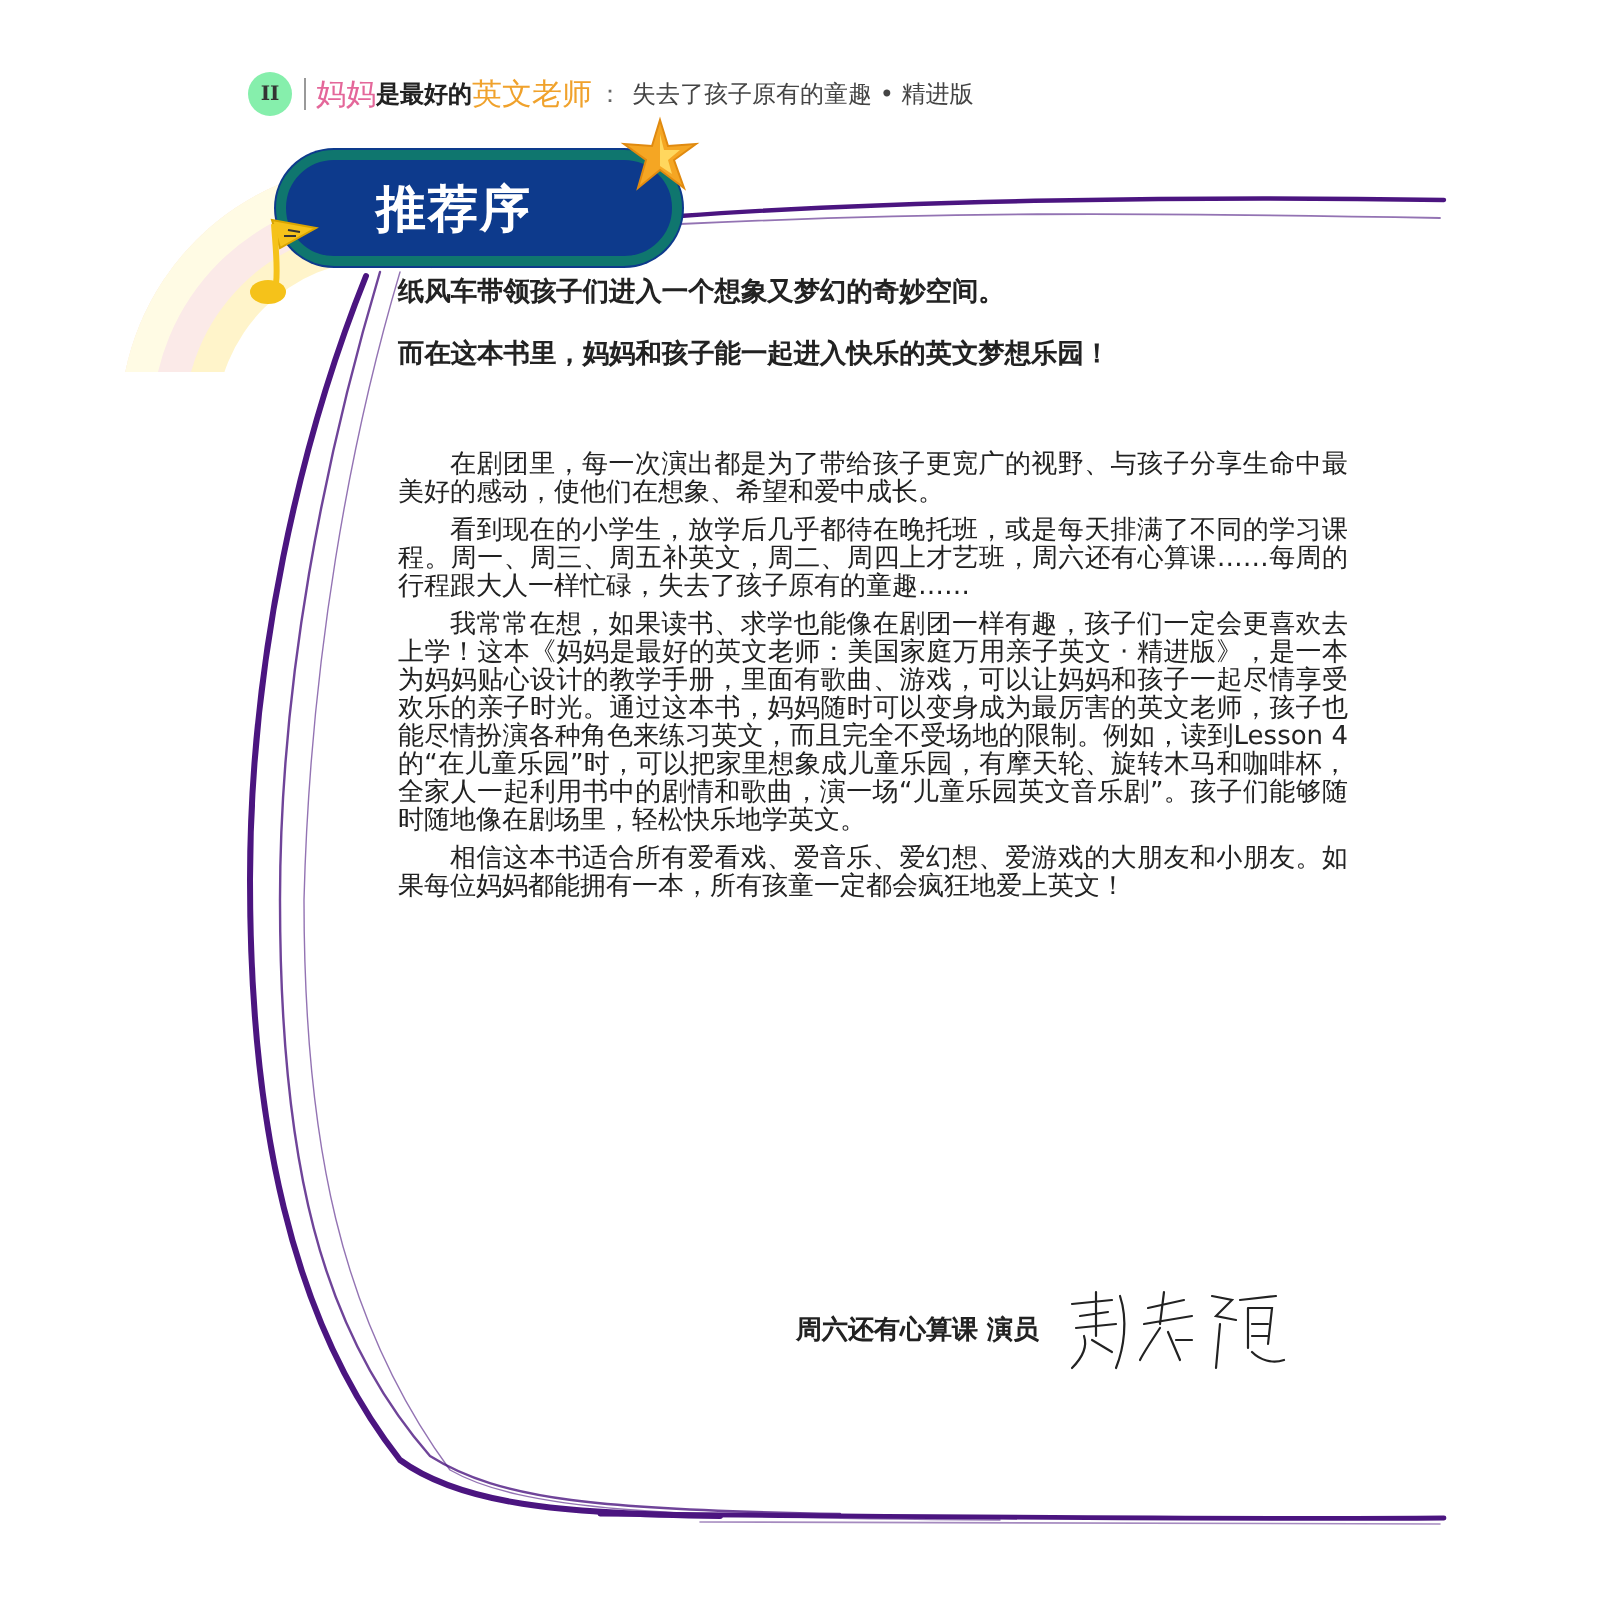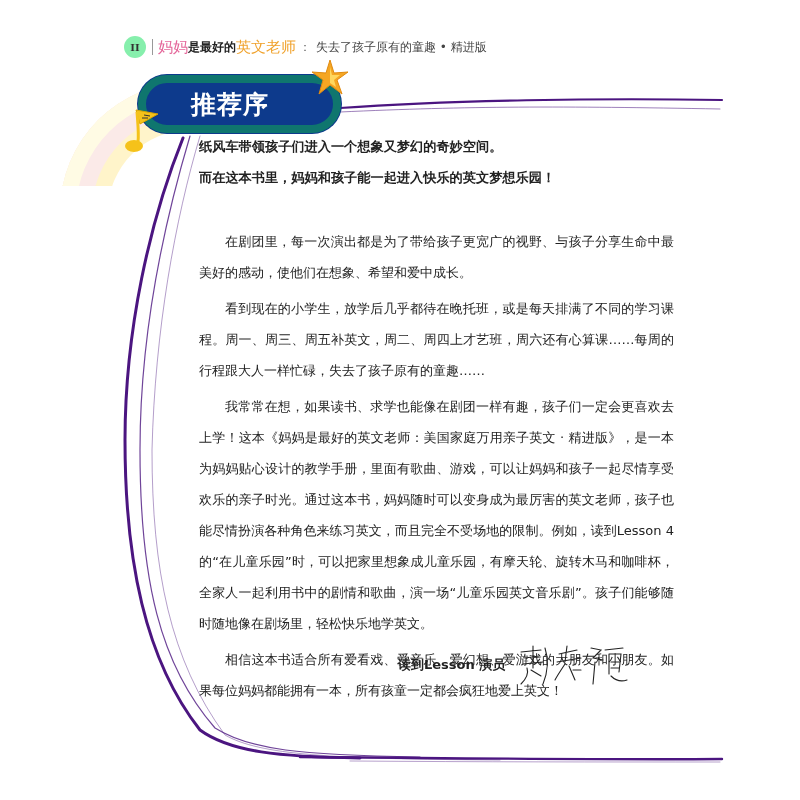--- a/index.html
+++ b/index.html
@@ -70,21 +70,21 @@
 
     
     .title-banner {
       position: absolute;
       left: 138px;
       top: 75px;
       width: 203px;
       height: 58px;
       background: #0d3a8c;
       border-radius: 30px;
-      border: 8px solid #0f766e;
+      border: 5px solid #0f766e;
       box-shadow: 0 0 0 1px #0d3a8c;
       display: flex;
       align-items: center;
       padding-left: 45px;
       box-sizing: border-box;
     }
     .title-text {
       color: #ffffff;
       font-size: 25px;
       font-weight: bold;
@@ -125,21 +125,21 @@
     .lead {
       font-size: 13.2px;
       font-weight: bold;
       line-height: 18px;
       margin: 0 0 13px 0;
       white-space: nowrap;
     }
     .lead.first { margin-top: 0; }
     .para {
       font-size: 13px;
-      line-height: 31px;
+      line-height: 14px;
       margin: 0;
       text-indent: 2em;
       text-align: justify;
     }
     .para-block {
       margin-bottom: 5px;
     }
     .spacer-1 { height: 26px; }
 
     .signature {
@@ -219,21 +219,21 @@
   </div>
   <div class="para-block">
     <p class="para">我常常在想，如果读书、求学也能像在剧团一样有趣，孩子们一定会更喜欢去上学！这本《妈妈是最好的英文老师：美国家庭万用亲子英文 · 精进版》，是一本为妈妈贴心设计的教学手册，里面有歌曲、游戏，可以让妈妈和孩子一起尽情享受欢乐的亲子时光。通过这本书，妈妈随时可以变身成为最厉害的英文老师，孩子也能尽情扮演各种角色来练习英文，而且完全不受场地的限制。例如，读到Lesson 4的“在儿童乐园”时，可以把家里想象成儿童乐园，有摩天轮、旋转木马和咖啡杯，全家人一起利用书中的剧情和歌曲，演一场“儿童乐园英文音乐剧”。孩子们能够随时随地像在剧场里，轻松快乐地学英文。</p>
   </div>
   <div class="para-block">
     <p class="para">相信这本书适合所有爱看戏、爱音乐、爱幻想、爱游戏的大朋友和小朋友。如果每位妈妈都能拥有一本，所有孩童一定都会疯狂地爱上英文！</p>
   </div>
 </div>
 
 <div class="signature">
-  <span class="sig-label">读到Lesson 演员</span>
+  <span class="sig-label">周六还有心算课 演员</span>
   <svg class="sig-scribble" viewBox="0 0 115 50" xmlns="http://www.w3.org/2000/svg">
     <g fill="none" stroke="#222" stroke-width="1.1" stroke-linecap="round">
       <path d="M6 12 L26 10 M10 18 L24 16 M8 24 L28 22 M12 28 C 14 34, 10 40, 6 44 M16 30 L26 36 M18 6 L18 28 M30 8 C 34 20, 32 34, 28 44"></path>
       <path d="M44 14 L62 10 M52 6 L50 22 M42 22 L66 18 M50 24 C 46 30, 42 36, 40 40 M54 26 L60 40 M58 30 L66 30"></path>
       <path d="M76 8 L86 10 L78 18 L88 20 M80 22 L78 44 M90 10 L108 8 M94 14 L94 34 M94 14 L106 14 L104 32 M96 22 L104 22 M96 28 L104 28 M96 36 C 100 40, 106 42, 112 40"></path>
     </g>
   </svg>
 </div>
 
 </body></html>

